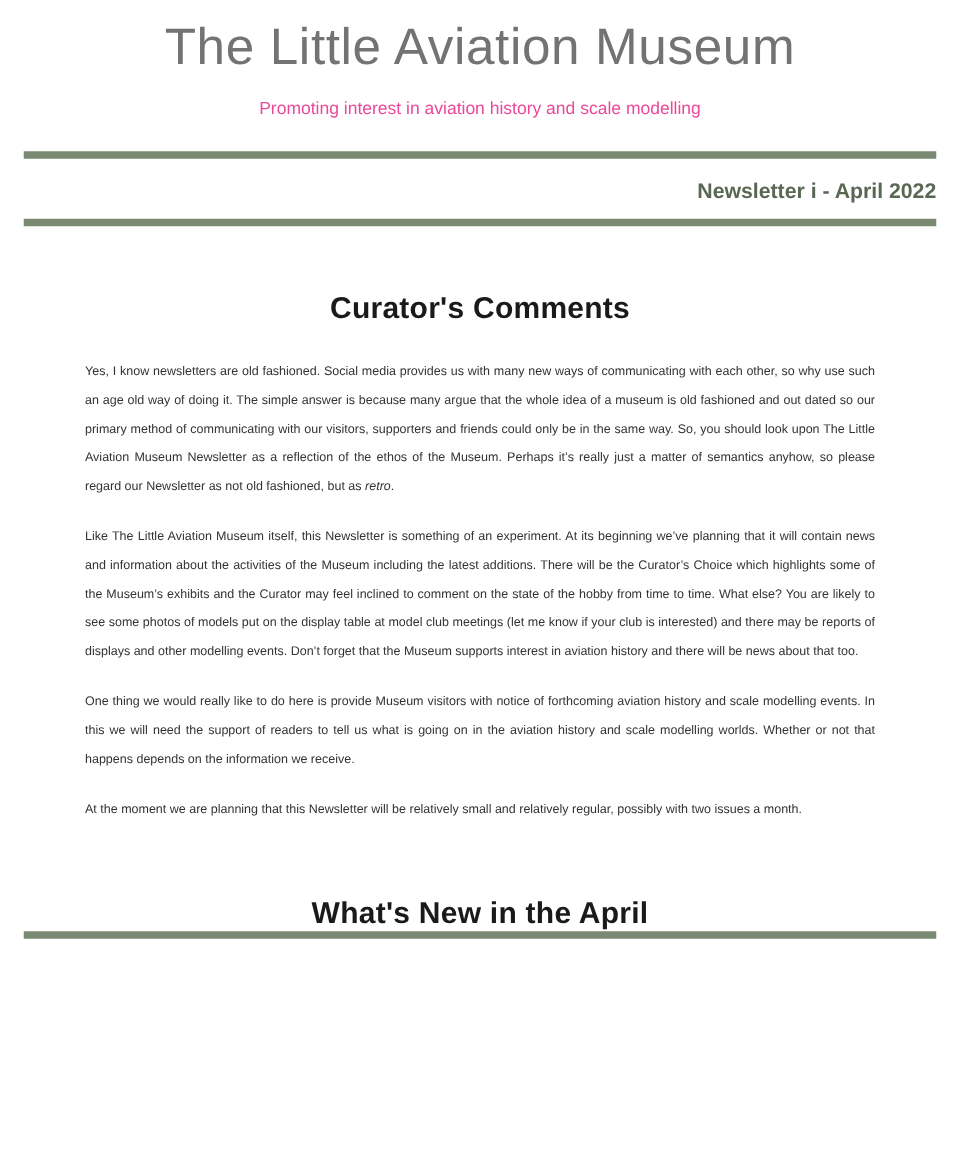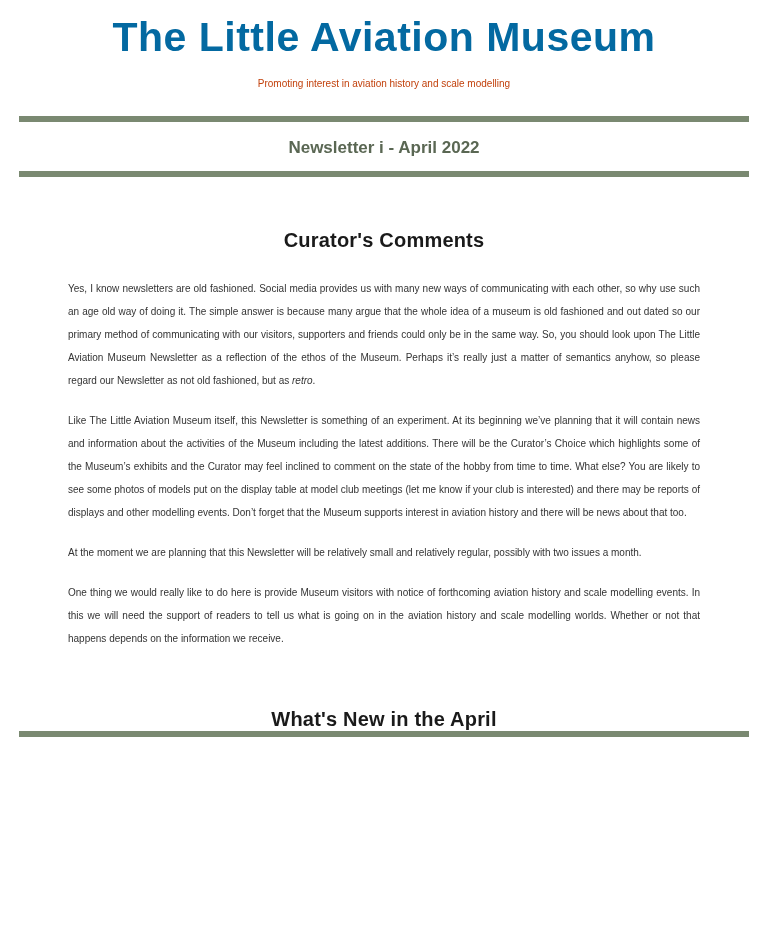--- a/index.html
+++ b/index.html
@@ -9,54 +9,54 @@
     height: 941px;
     overflow: hidden;
     background: #ffffff;
     font-family: "Liberation Sans", "DejaVu Sans", sans-serif;
     margin: 0 auto;
   }
   .page { padding: 0 19px; }
 
   .masthead-title {
     font-size: 41px;
-    font-weight: 700;
-    color: #0369a1;
+    font-weight: 400;
+    color: #737373;
     text-align: center;
     letter-spacing: 0.5px;
     margin: 14px 0 0 0;
     line-height: 1.15;
   }
   .tagline {
-    font-size: 10px;
-    color: #c2410c;
+    font-size: 14px;
+    color: #ec4899;
     text-align: center;
     margin: 17px 0 16px 0;
     line-height: 1.2;
   }
   .rule {
     height: 6px;
     background: #7a8971;
     border: none;
     margin: 26px 0 0 0;
   }
   .rule--second { margin-top: 12px; }
   .rule--bottom { margin: 0; }
   .issue-line {
     font-size: 17px;
     font-weight: 700;
     color: #5a6753;
-    text-align: center;
+    text-align: right;
     margin: 16px 0 0 0;
     line-height: 1.2;
   }
 
   .content { padding: 0 49px; }
   .section-heading {
-    font-size: 20px;
+    font-size: 24px;
     font-weight: 700;
     color: #1a1a1a;
     text-align: center;
     letter-spacing: 0.2px;
     line-height: 1.15;
     margin: 52px 0 25px 0;
   }
   .section-heading--last { margin: 58px 0 0 0; }
 
   .body-para {
@@ -85,23 +85,23 @@
   <hr class="rule rule--second">
 
   <main class="content">
 
     <h2 class="section-heading">Curator's Comments</h2>
 
     <p class="body-para"><span>Yes, I know newsletters are old fashioned. Social media provides us with many new ways of communicating with each other, so why use such an age old way of doing it. The simple answer is because many argue that the whole idea of a museum is old fashioned and out dated so our primary method of communicating with our visitors, supporters and friends could only be in the same way. So, you should look upon The Little Aviation Museum Newsletter as a reflection of the ethos of the Museum. Perhaps it’s really just a matter of semantics anyhow, so please regard our Newsletter as not old fashioned, but as </span><em>retro</em><span>.</span></p>
 
     <p class="body-para">Like The Little Aviation Museum itself, this Newsletter is something of an experiment. At its beginning we’ve planning that it will contain news and information about the activities of the Museum including the latest additions. There will be the Curator’s Choice which highlights some of the Museum’s exhibits and the Curator may feel inclined to comment on the state of the hobby from time to time. What else? You are likely to see some photos of models put on the display table at model club meetings (let me know if your club is interested) and there may be reports of displays and other modelling events. Don’t forget that the Museum supports interest in aviation history and there will be news about that too.</p>
 
+    <p class="body-para">One thing we would really like to do here is provide Museum visitors with notice of forthcoming aviation history and scale modelling events. In this we will need the support of readers to tell us what is going on in the aviation history and scale modelling worlds. Whether or not that happens depends on the information we receive.</p>
+
     <p class="body-para">At the moment we are planning that this Newsletter will be relatively small and relatively regular, possibly with two issues a month.</p>
-
-    <p class="body-para">One thing we would really like to do here is provide Museum visitors with notice of forthcoming aviation history and scale modelling events. In this we will need the support of readers to tell us what is going on in the aviation history and scale modelling worlds. Whether or not that happens depends on the information we receive.</p>
 
     <h2 class="section-heading section-heading--last">What's New in the April</h2>
 
   </main>
 
   <hr class="rule rule--bottom">
 
 </div>
 
 </body></html>

